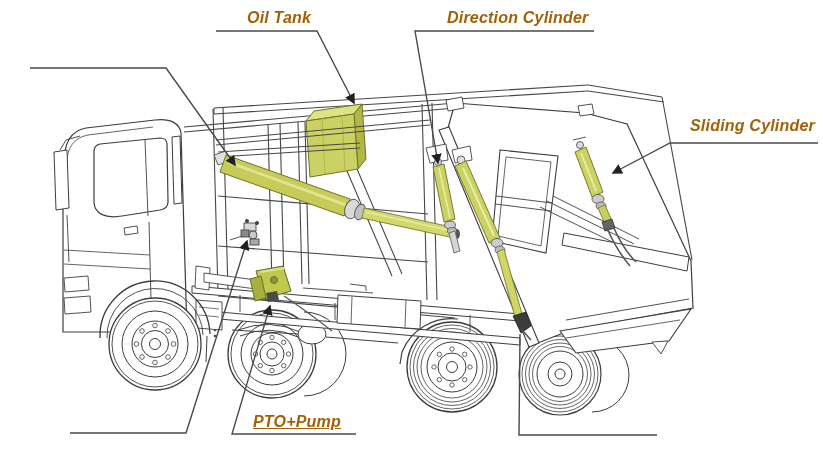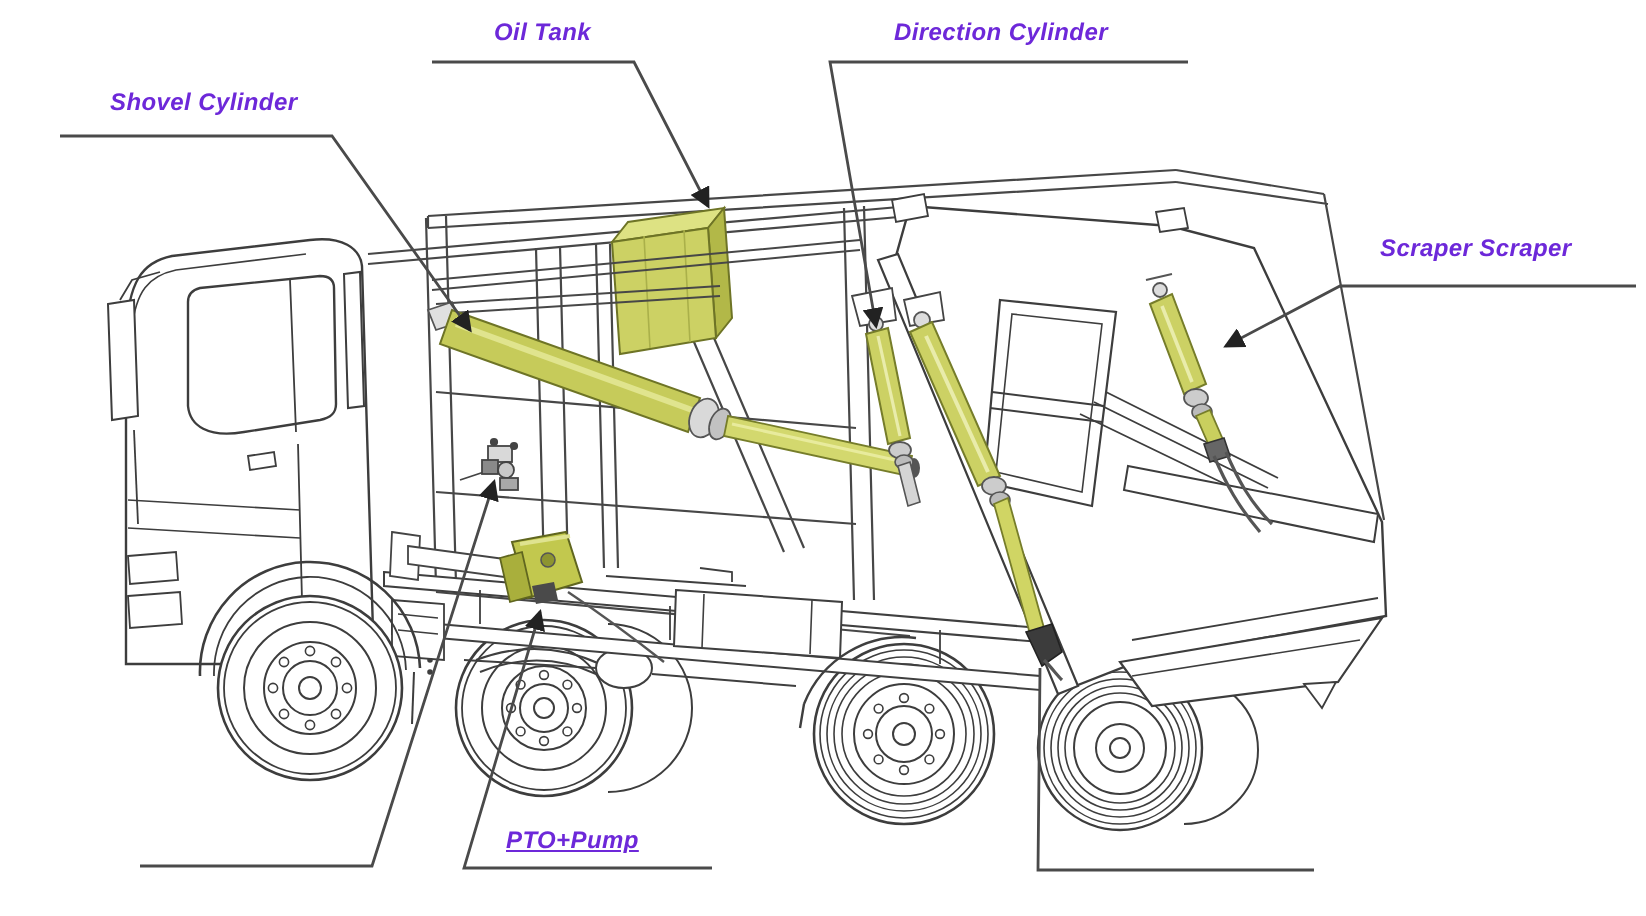--- a/index.html
+++ b/index.html
@@ -1,20 +1,20 @@
 <!DOCTYPE html>
 <html><head>
 <meta charset="utf-8">
 <style>
   html,body{margin:0;padding:0;background:#fff;}
   .stage{position:relative;width:823px;height:458px;background:#ffffff;overflow:hidden;
          font-family:"Liberation Sans",sans-serif;}
   .stage svg{position:absolute;left:0;top:0;}
-  .label{position:absolute;font-size:12px;font-weight:700;font-style:italic;
-         color:#6d28d9;white-space:nowrap;letter-spacing:.2px;text-align:center;}
+  .label{position:absolute;font-size:16px;font-weight:700;font-style:italic;
+         color:#a16207;white-space:nowrap;letter-spacing:.2px;text-align:center;}
   .lbl-shovel{left:55px;top:44px;}
   .lbl-oil{left:247px;top:9px;}
   .lbl-tailgate{left:447px;top:9px;}
   .lbl-scraper{left:690px;top:117px;}
   .lbl-valve{left:38px;top:411px;}
   .lbl-pto{left:253px;top:413px;text-decoration:underline;}
   .lbl-sliding{left:525px;top:413px;}
 </style>
 </head>
 <body>
@@ -247,18 +247,17 @@
     <path d="M30,68 L166,68 L235,165" marker-end="url(#arrow)"></path>
     <path d="M216,31 L317,31 L354,103" marker-end="url(#arrow)"></path>
     <path d="M594,31 L415,31 L438,163" marker-end="url(#arrow)"></path>
     <path d="M818,143 L670,143 L613,173" marker-end="url(#arrow)"></path>
     <path d="M70,433 L186,433 L247,241" marker-end="url(#arrow)"></path>
     <path d="M356,434 L232,434 L270,306" marker-end="url(#arrow)"></path>
     <path d="M657,435 L519,435 L520,334"></path>
   </g>
 </svg>
 
-  <div class="label lbl-shovel">Shovel Cylinder</div>
   <div class="label lbl-oil">Oil Tank</div>
   <div class="label lbl-tailgate">Direction Cylinder</div>
-  <div class="label lbl-scraper">Scraper Scraper</div>
+  <div class="label lbl-scraper">Sliding Cylinder</div>
   <div class="label lbl-pto">PTO+Pump</div>
 </div>
 
 </body></html>

